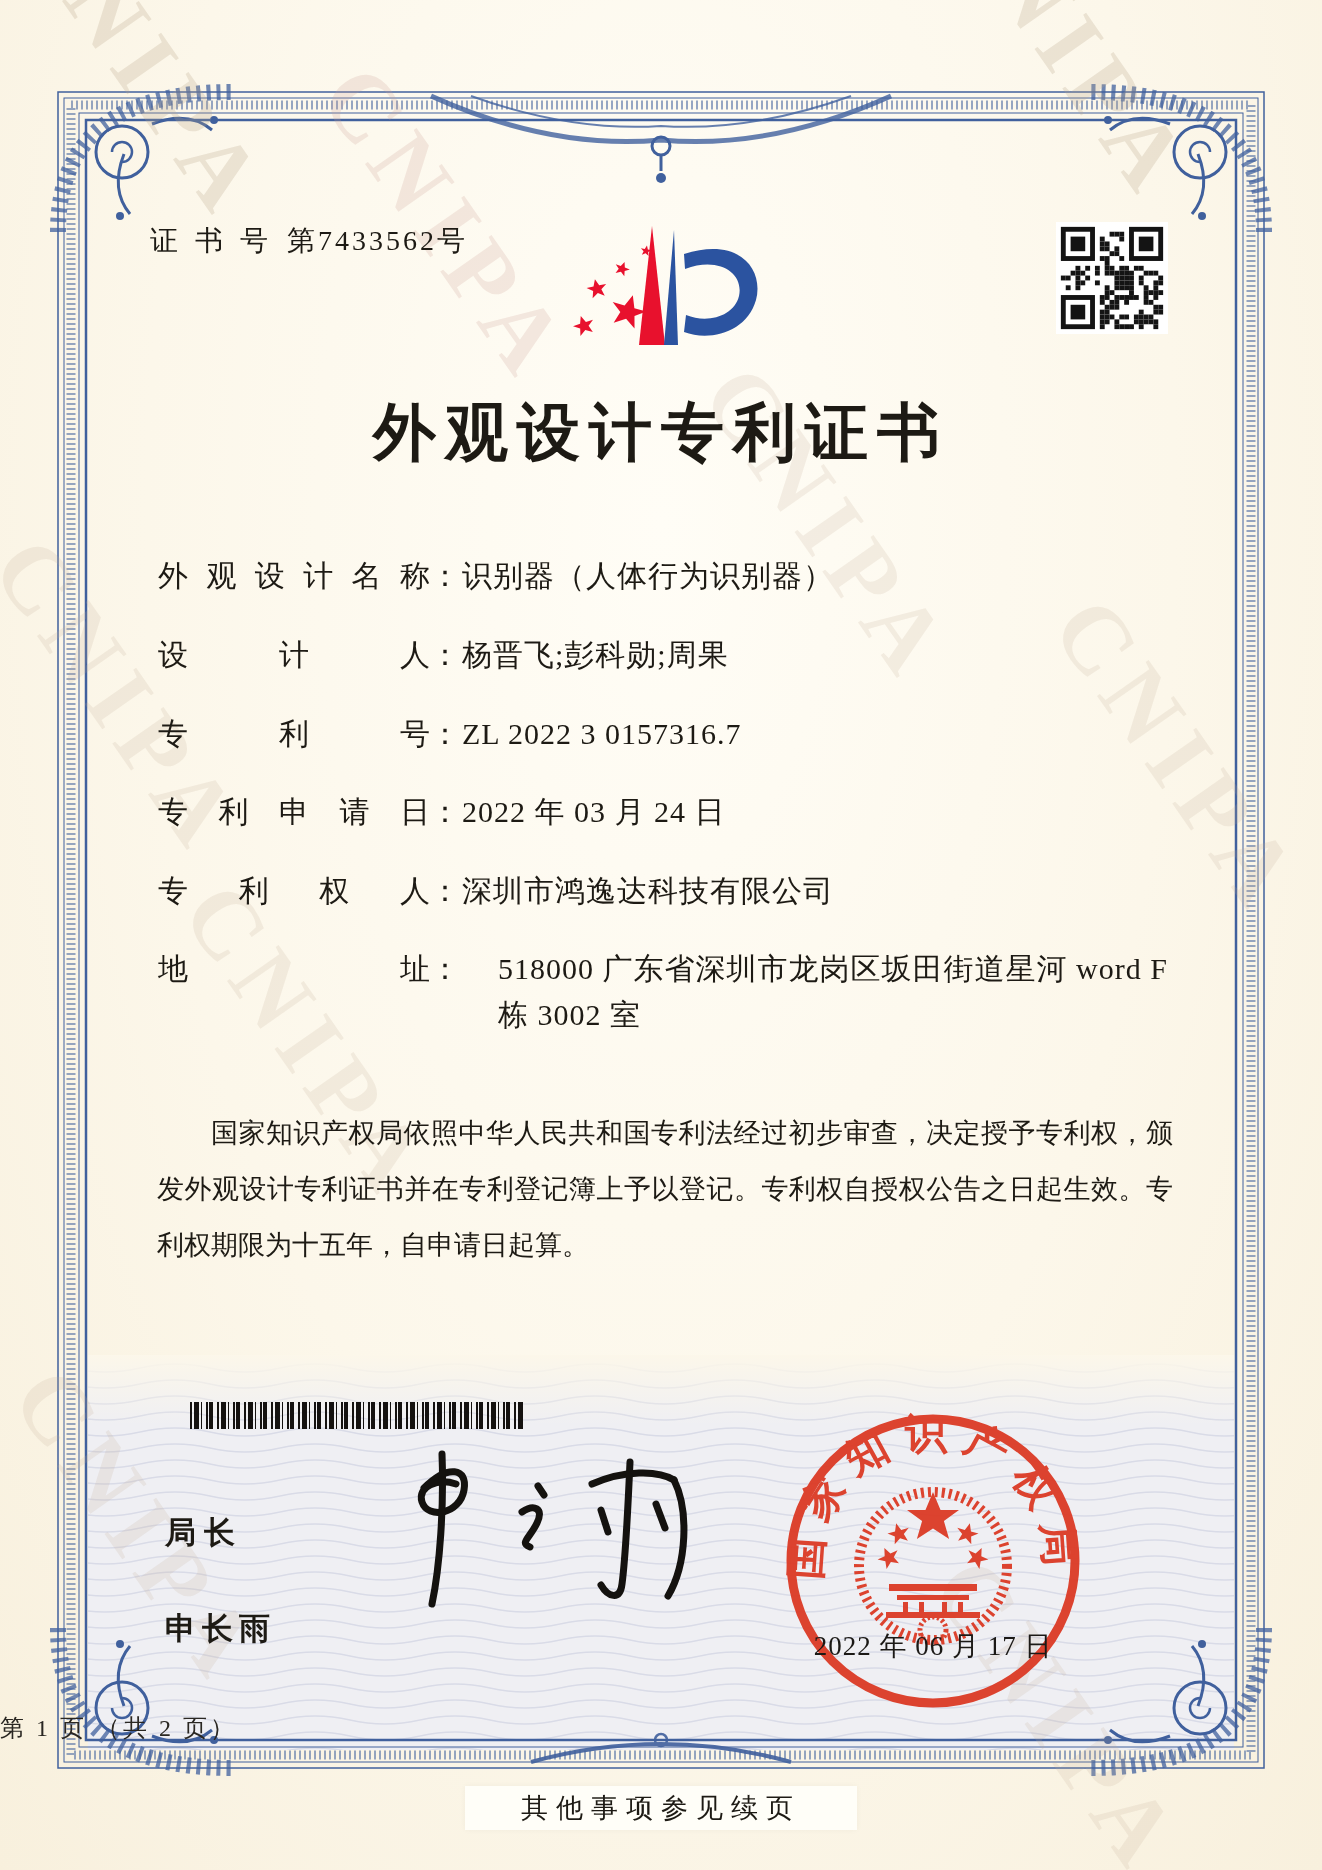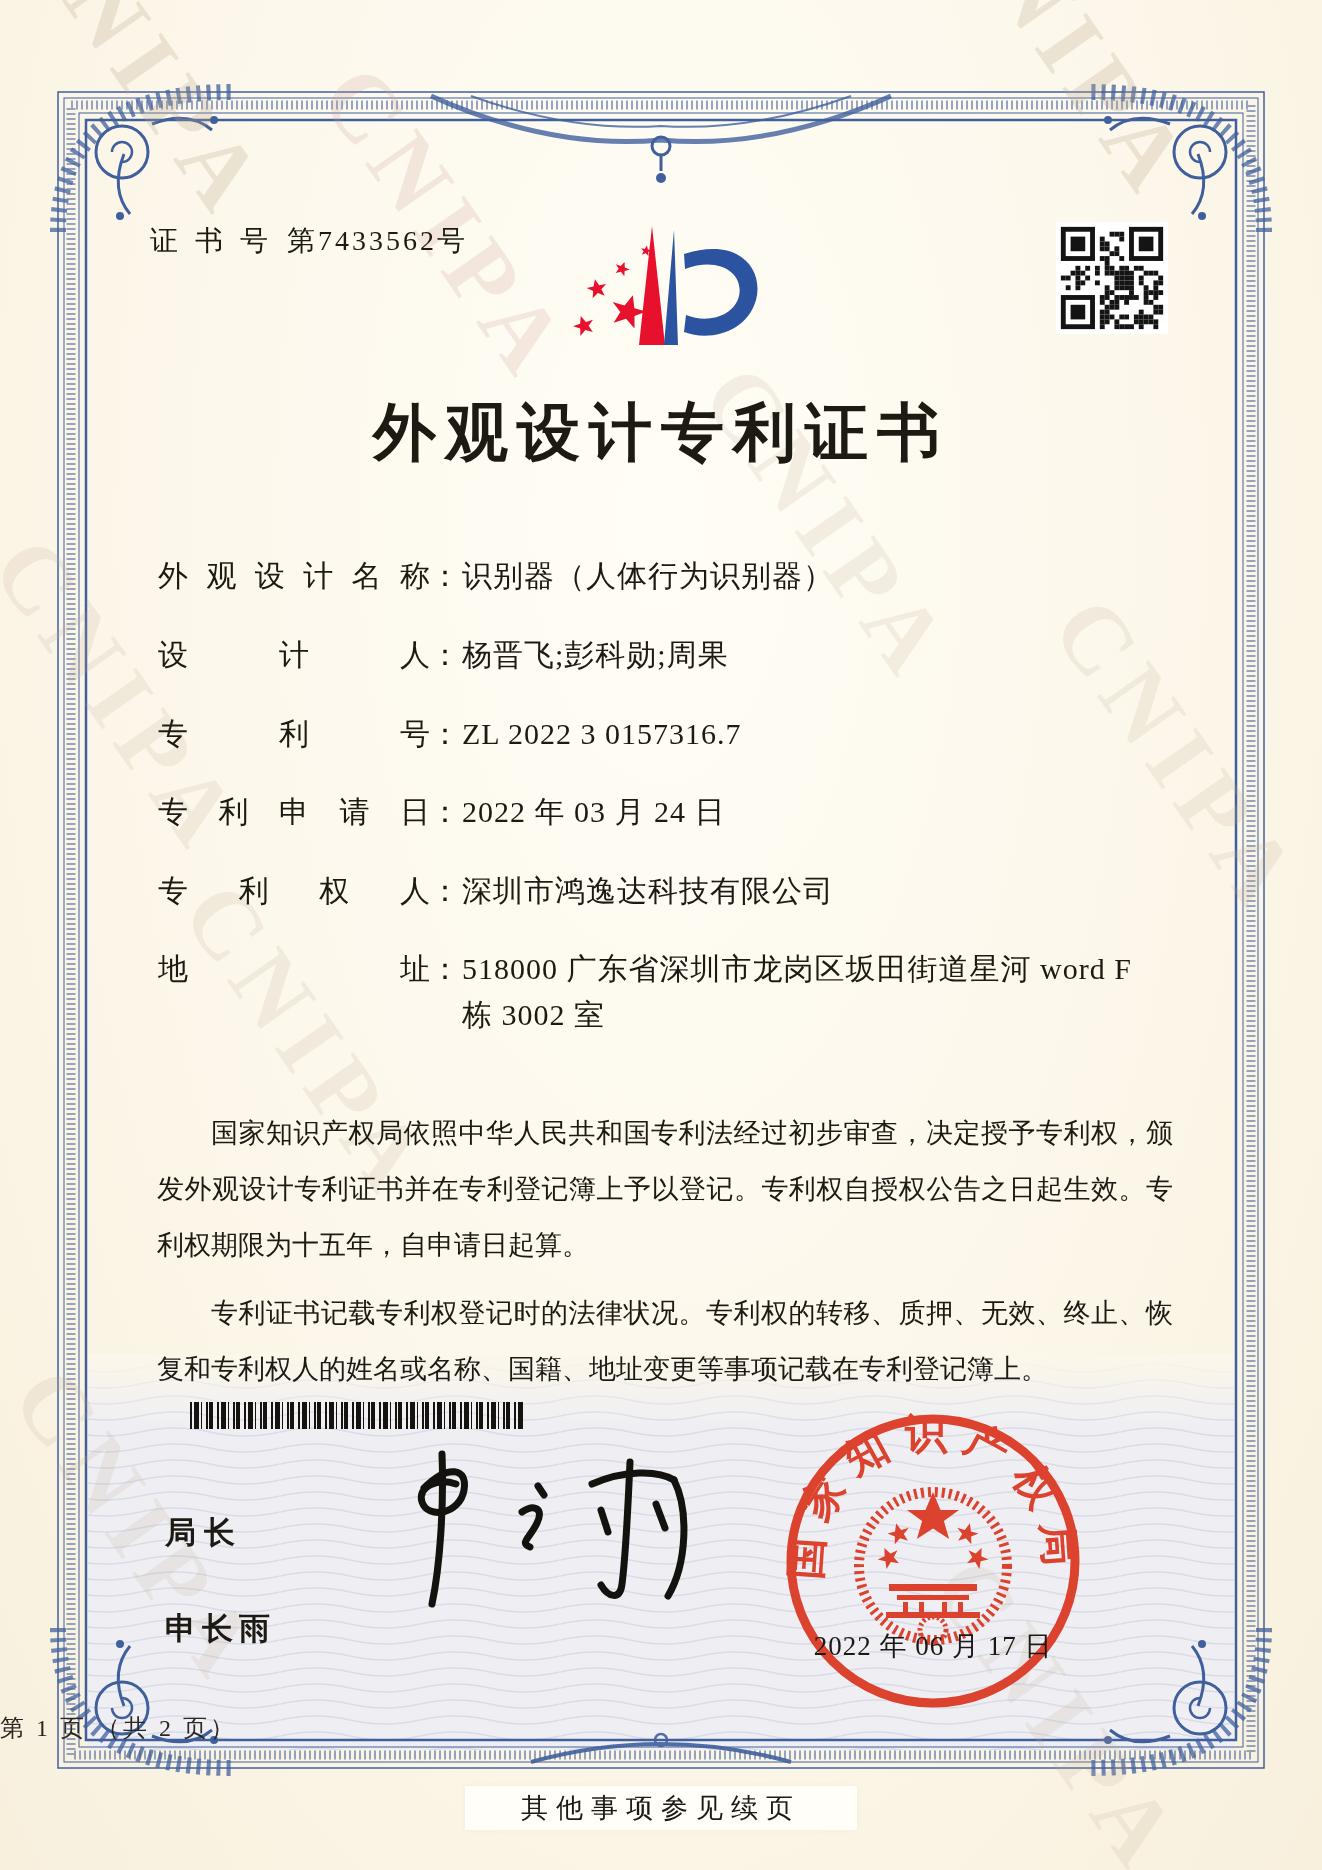--- a/index.html
+++ b/index.html
@@ -22,21 +22,21 @@
   .certno .v{margin-left:14px;letter-spacing:3px;}
   
   .title{position:absolute;left:0;top:390px;width:1322px;text-align:center;
     font-size:63px;font-weight:bold;letter-spacing:9px;}
   
   .row{position:absolute;left:158px;width:1050px;font-size:30px;line-height:46px;white-space:nowrap;}
   .flabel{display:inline-block;width:272px;text-align:justify;text-align-last:justify;vertical-align:top;}
   .fcolon{display:inline-block;width:32px;vertical-align:top;}
   .fvalue{display:inline-block;letter-spacing:1px;vertical-align:top;}
   .row.addr{white-space:normal;}
-  .row.addr .fvalue{max-width:700px;}
+  .row.addr .fvalue{max-width:700px;margin-left:36px;}
   .pair2{position:absolute;left:542px;top:0;}
   .flabel2{display:inline-block;letter-spacing:4px;vertical-align:top;}
   
   .body-text{position:absolute;left:145px;top:1093px;width:1040px;
     font-size:27px;line-height:56px;text-align:justify;}
   .body-text p{margin:12px;text-indent:2em;}
   
   .frame{position:absolute;left:0;top:0;pointer-events:none;}
   
   .barcode{position:absolute;left:190px;top:1402px;width:334px;height:27px;
@@ -299,21 +299,20 @@
   </div>
   <div class="row" style="top:868px">
     <span class="flabel">专利权人</span><span class="fcolon">：</span><span class="fvalue">深圳市鸿逸达科技有限公司</span>
   </div>
   <div class="row addr" style="top:946px">
     <span class="flabel">地址</span><span class="fcolon">：</span><span class="fvalue">518000 广东省深圳市龙岗区坂田街道星河 word F 栋 3002 室</span>
   </div>
 
   <div class="body-text">
     <p>国家知识产权局依照中华人民共和国专利法经过初步审查，决定授予专利权，颁发外观设计专利证书并在专利登记簿上予以登记。专利权自授权公告之日起生效。专利权期限为十五年，自申请日起算。</p>
-    <p>专利证书记载专利权登记时的法律状况。专利权的转移、质押、无效、终止、恢复和专利权人的姓名或名称、国籍、地址变更等事项记载在专利登记簿上。</p>
   </div>
 
   <div class="barcode"></div>
 
   <div class="signer-title">局长</div>
   <div class="signer-name">申长雨</div>
 
   <svg class="sig-svg" width="340" height="185" viewBox="0 0 340 185">
     <g fill="none" stroke="#14120f" stroke-width="7" stroke-linecap="round" stroke-linejoin="round">
       <path d="M52 42 C 76 18 96 22 92 44 C 88 68 56 74 50 56 C 45 40 66 32 84 38"></path>

